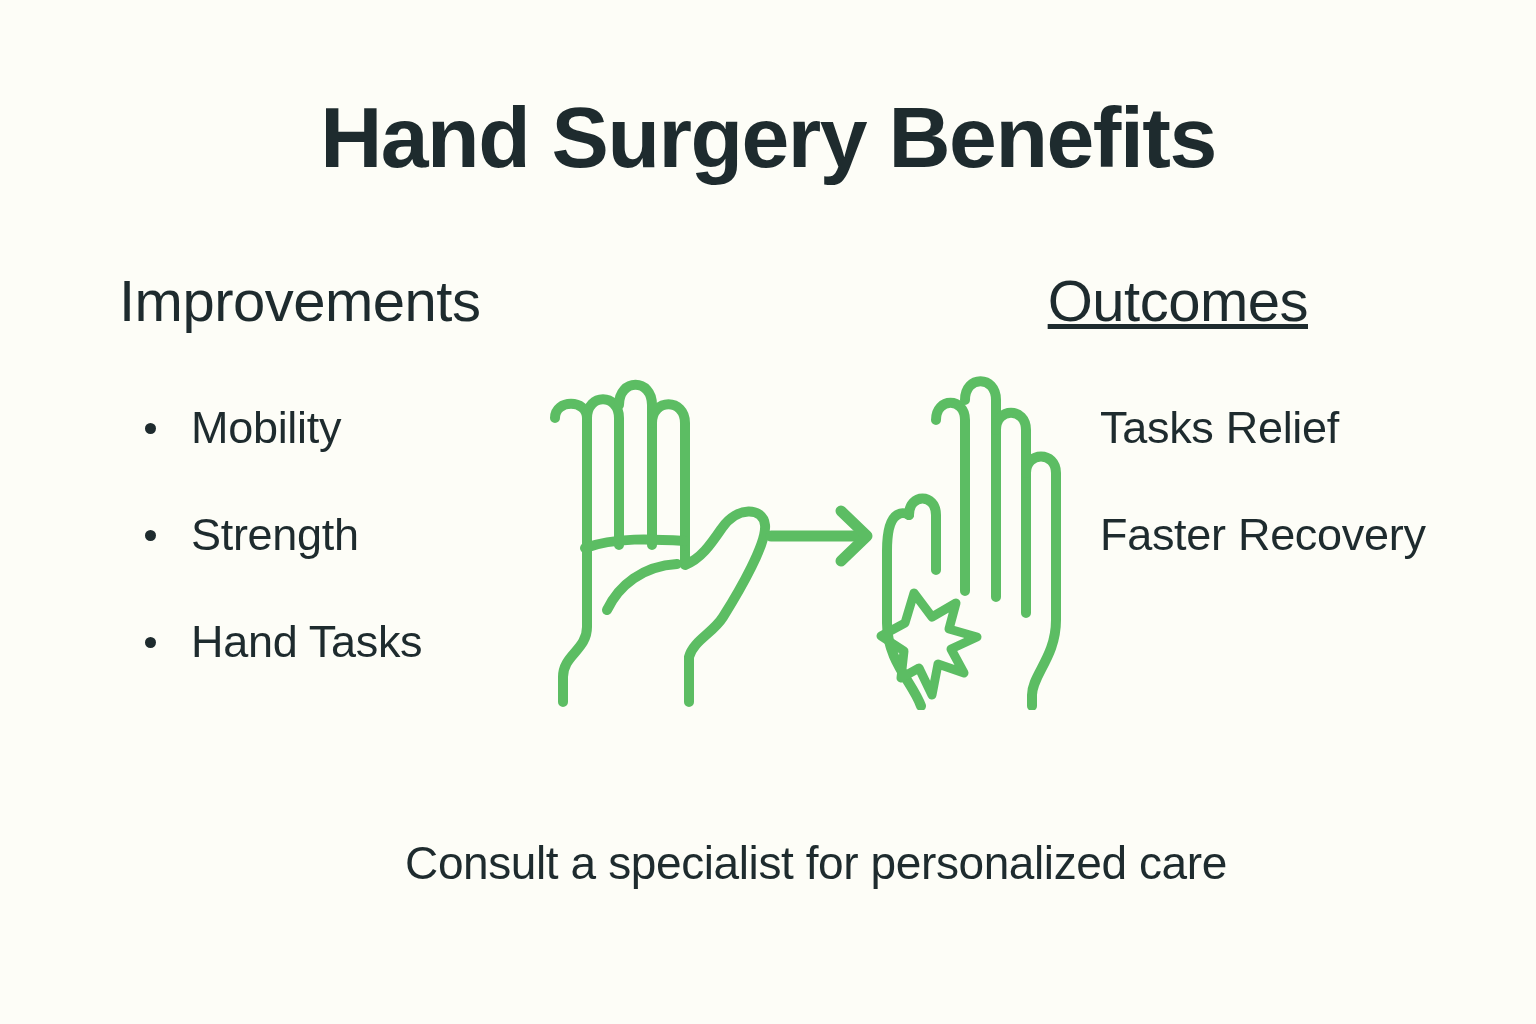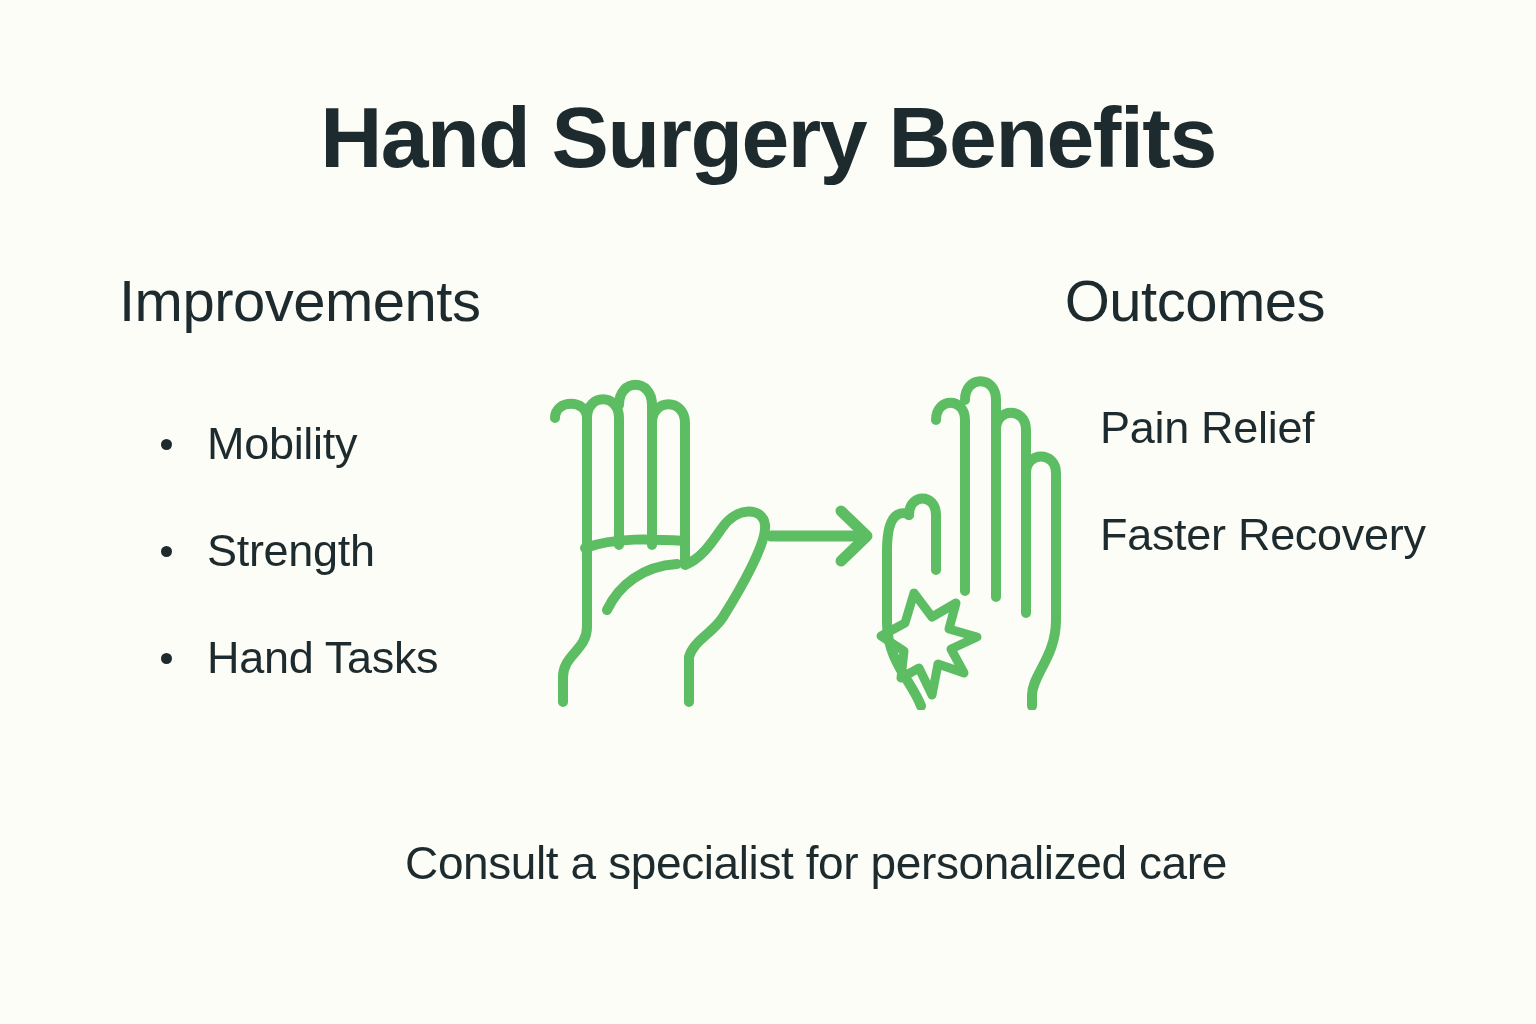--- a/index.html
+++ b/index.html
@@ -44,32 +44,33 @@
     color: #1e2b2e;
     letter-spacing: -0.5px;
     line-height: 1;
     white-space: nowrap;
   }
   .col-heading.left {
     left: 119px;
     top: 272px;
   }
   .col-heading.right {
-    right: 211px;
+    right: 228px;
     top: 272px;
+    text-decoration: underline;
   }
 
   
   .improvements-list {
     position: absolute;
     left: 134px;
     top: 398px;
     width: 400px;
     list-style: none;
-    margin: 16px;
+    margin: 0;
     padding: 0;
   }
   .improvements-list li {
     position: relative;
     height: 107px;
     font-size: 45px;
     font-weight: 400;
     color: #1e2b2e;
     letter-spacing: -0.3px;
     line-height: 60px;
@@ -157,21 +158,21 @@
       <span>Strength</span>
     </li>
     <li>
       <span class="bullet"></span>
       <span>Hand Tasks</span>
     </li>
   </ul>
 
   <ul class="outcomes-list">
     <li>
-      <span>Pain Relief</span>
+      <span>Tasks Relief</span>
     </li>
     <li>
       <span>Faster Recovery</span>
     </li>
   </ul>
 
   <div class="illustration">
     <svg viewBox="0 0 600 345" xmlns="http://www.w3.org/2000/svg">
       <g fill="none" stroke="#5cbd63" stroke-width="10" stroke-linecap="round" stroke-linejoin="round">
 

